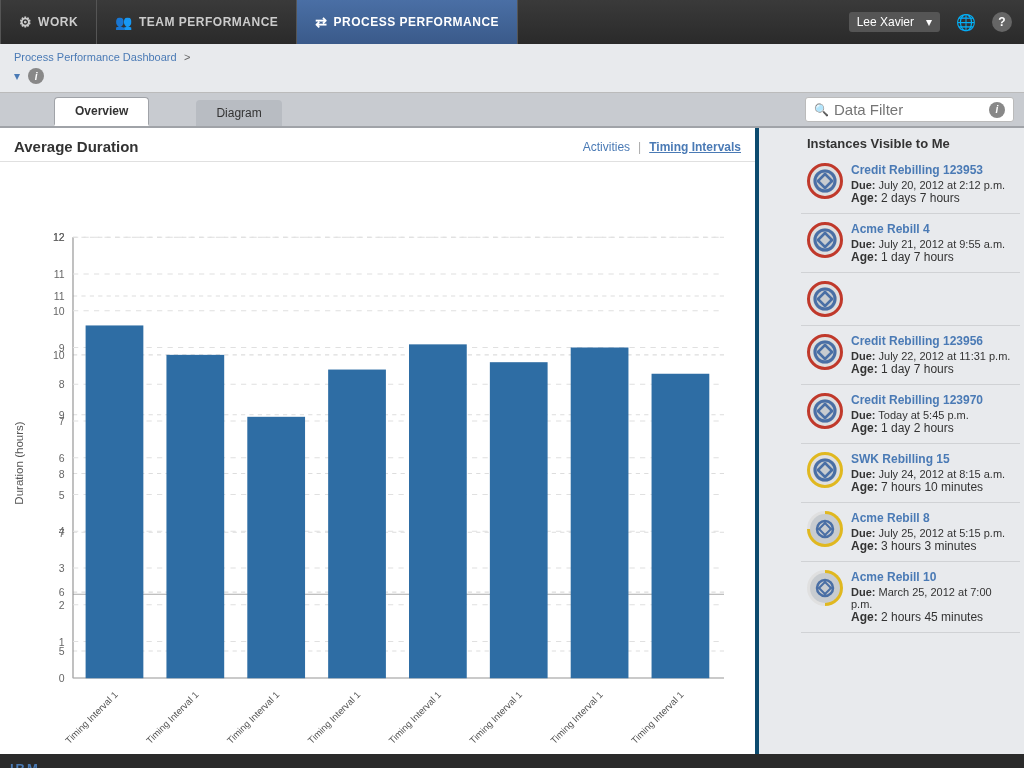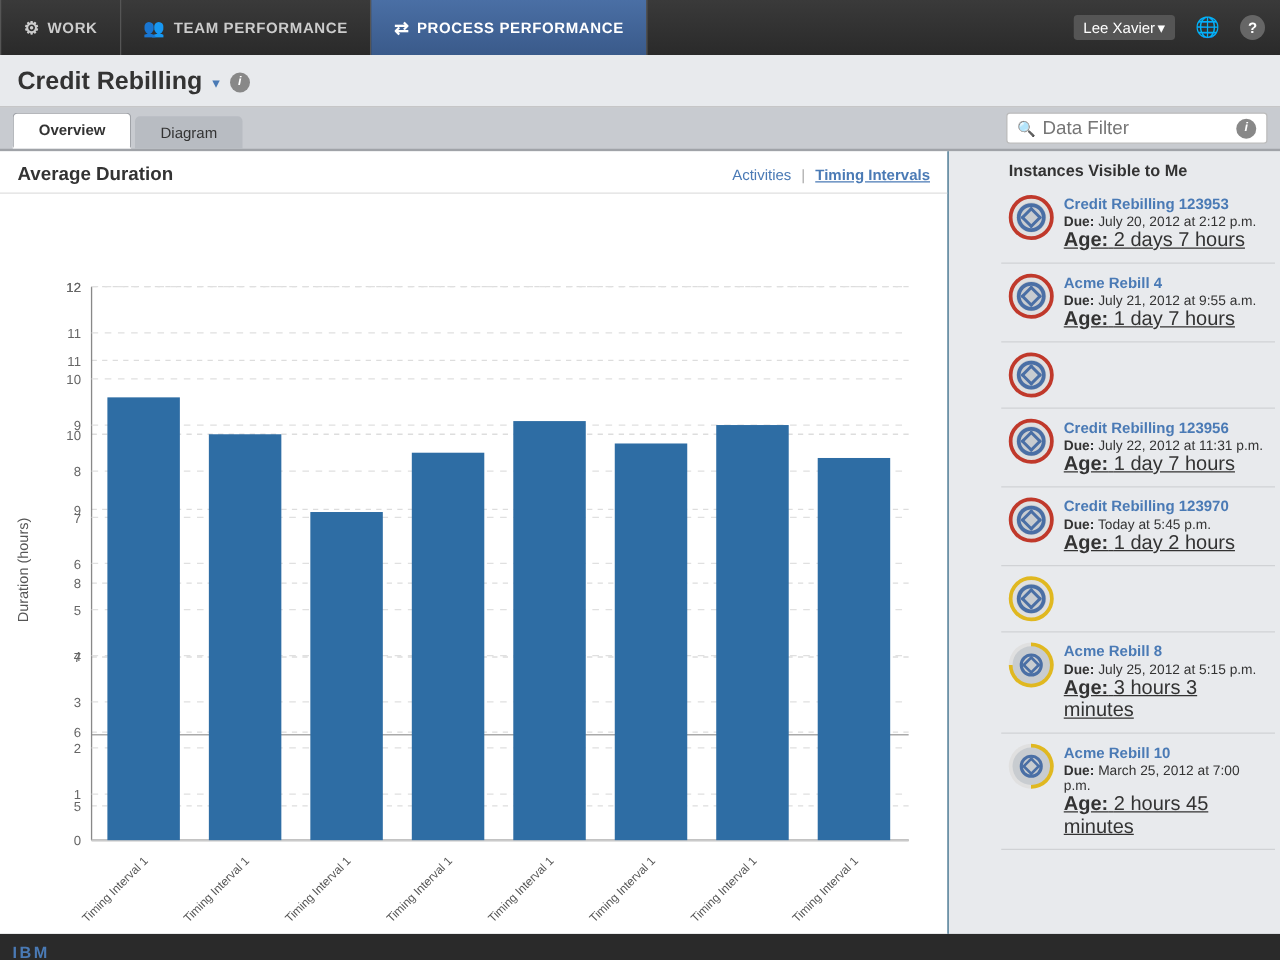--- a/index.html
+++ b/index.html
@@ -41,21 +41,21 @@
       display: flex;
       align-items: center;
       gap: 10px;
       padding-right: 12px;
       color: #ccc;
       font-size: 12px;
     }
     .user-dropdown {
       display: flex;
       align-items: center;
-      gap: 2px;
+      gap: 12px;
       background: #555;
       border-radius: 3px;
       padding: 3px 8px;
       cursor: pointer;
       color: #fff;
     }
     .nav-icon-btn {
       color: #ccc;
       cursor: pointer;
       font-size: 16px;
@@ -114,40 +114,41 @@
       border-bottom: 2px solid #a0a3a8;
     }
     .sub-tab {
       padding: 6px 20px;
       font-size: 12px;
       cursor: pointer;
       border-radius: 4px 4px 0 0;
       margin-right: 3px;
       color: #333;
       background: #b8bcc2;
+      margin-left: 44px;
     }
     .sub-tab.active {
       background: #fff;
       color: #333;
       font-weight: bold;
       border: 1px solid #a0a3a8;
       border-bottom: 2px solid #fff;
     }
 
     
     .main-area {
       display: flex;
       height: calc(768px - 44px - 60px - 38px);
     }
 
     
     .chart-panel {
       flex: 1;
       background: #fff;
-      border-right: 1px solid #0c4a6e;
+      border-right: 4px solid #0c4a6e;
       display: flex;
       flex-direction: column;
       overflow: hidden;
     }
     .chart-header {
       display: flex;
       justify-content: space-between;
       align-items: center;
       padding: 10px 14px 6px 14px;
       border-bottom: 1px solid #e0e0e0;
@@ -235,22 +236,21 @@
       font-weight: bold;
       cursor: pointer;
     }
     .instance-due {
       color: #333;
       font-size: 11px;
       margin-top: 2px;
     }
     .instance-age {
       color: #333;
-      font-size: 16px;
-      text-decoration: underline;
+      font-size: 12px;
     }
     .due-label { font-weight: bold; }
 
     
     .bottom-bar {
       height: 28px;
       background: #2a2a2a;
       display: flex;
       align-items: center;
       padding: 0 10px;
@@ -289,22 +289,25 @@
     <div class="user-dropdown">
       <span>Lee Xavier</span>
       <span>▾</span>
     </div>
     <span class="nav-icon-btn">🌐</span>
     <span class="nav-icon-btn" style="width:20px;height:20px;border-radius:50%;background:#666;color:#fff;font-size:12px;display:inline-flex;align-items:center;justify-content:center;font-weight:bold;">?</span>
   </div>
 </div>
 
 <div class="breadcrumb-bar">
+  <div>
+    <span class="breadcrumb-text">Process Performance Dashboard</span>
+    <span class="breadcrumb-sep">&gt;</span>
+  </div>
   <div class="page-title-row">
-    <span class="page-title">Credit Rebilling</span>
     <span class="dropdown-arrow">▾</span>
     <div class="info-icon">i</div>
   </div>
 </div>
 
 <div class="sub-tabs">
   <div class="sub-tab active">
     <span>Overview</span>
   </div>
   <div class="sub-tab">
@@ -508,20 +511,25 @@
         <div class="instance-icon yellow-border">
           <svg width="28" height="28" viewBox="0 0 28 28">
             <circle cx="14" cy="14" r="12" fill="#c8ccd0"></circle>
             <circle cx="14" cy="14" r="10" fill="none" stroke="#4a6fa5" stroke-width="3"></circle>
             <line x1="14" y1="7" x2="7" y2="14" stroke="#4a6fa5" stroke-width="2.5" stroke-linecap="round"></line>
             <line x1="14" y1="7" x2="21" y2="14" stroke="#4a6fa5" stroke-width="2.5" stroke-linecap="round"></line>
             <line x1="14" y1="21" x2="7" y2="14" stroke="#4a6fa5" stroke-width="2.5" stroke-linecap="round"></line>
             <line x1="14" y1="21" x2="21" y2="14" stroke="#4a6fa5" stroke-width="2.5" stroke-linecap="round"></line>
           </svg>
         </div>
+        <div class="instance-info">
+          <div class="instance-name">SWK Rebilling 15</div>
+          <div class="instance-due"><span class="due-label">Due:</span> <span>July 24, 2012 at 8:15 a.m.</span></div>
+          <div class="instance-age"><span class="due-label">Age:</span> <span>7 hours 10 minutes</span></div>
+        </div>
       </div>
 
       <div class="instance-item">
         <div style="width:36px;height:36px;border-radius:50%;flex-shrink:0;position:relative;background:conic-gradient(#e0b820 0deg 270deg,#e0e0e0 270deg 360deg);padding:3px;">
           <div style="width:100%;height:100%;border-radius:50%;background:#c8ccd0;display:flex;align-items:center;justify-content:center;">
             <svg width="22" height="22" viewBox="0 0 22 22">
               <circle cx="11" cy="11" r="8" fill="none" stroke="#4a6fa5" stroke-width="2.5"></circle>
               <line x1="11" y1="5" x2="5" y2="11" stroke="#4a6fa5" stroke-width="2" stroke-linecap="round"></line>
               <line x1="11" y1="5" x2="17" y2="11" stroke="#4a6fa5" stroke-width="2" stroke-linecap="round"></line>
               <line x1="11" y1="17" x2="5" y2="11" stroke="#4a6fa5" stroke-width="2" stroke-linecap="round"></line>

